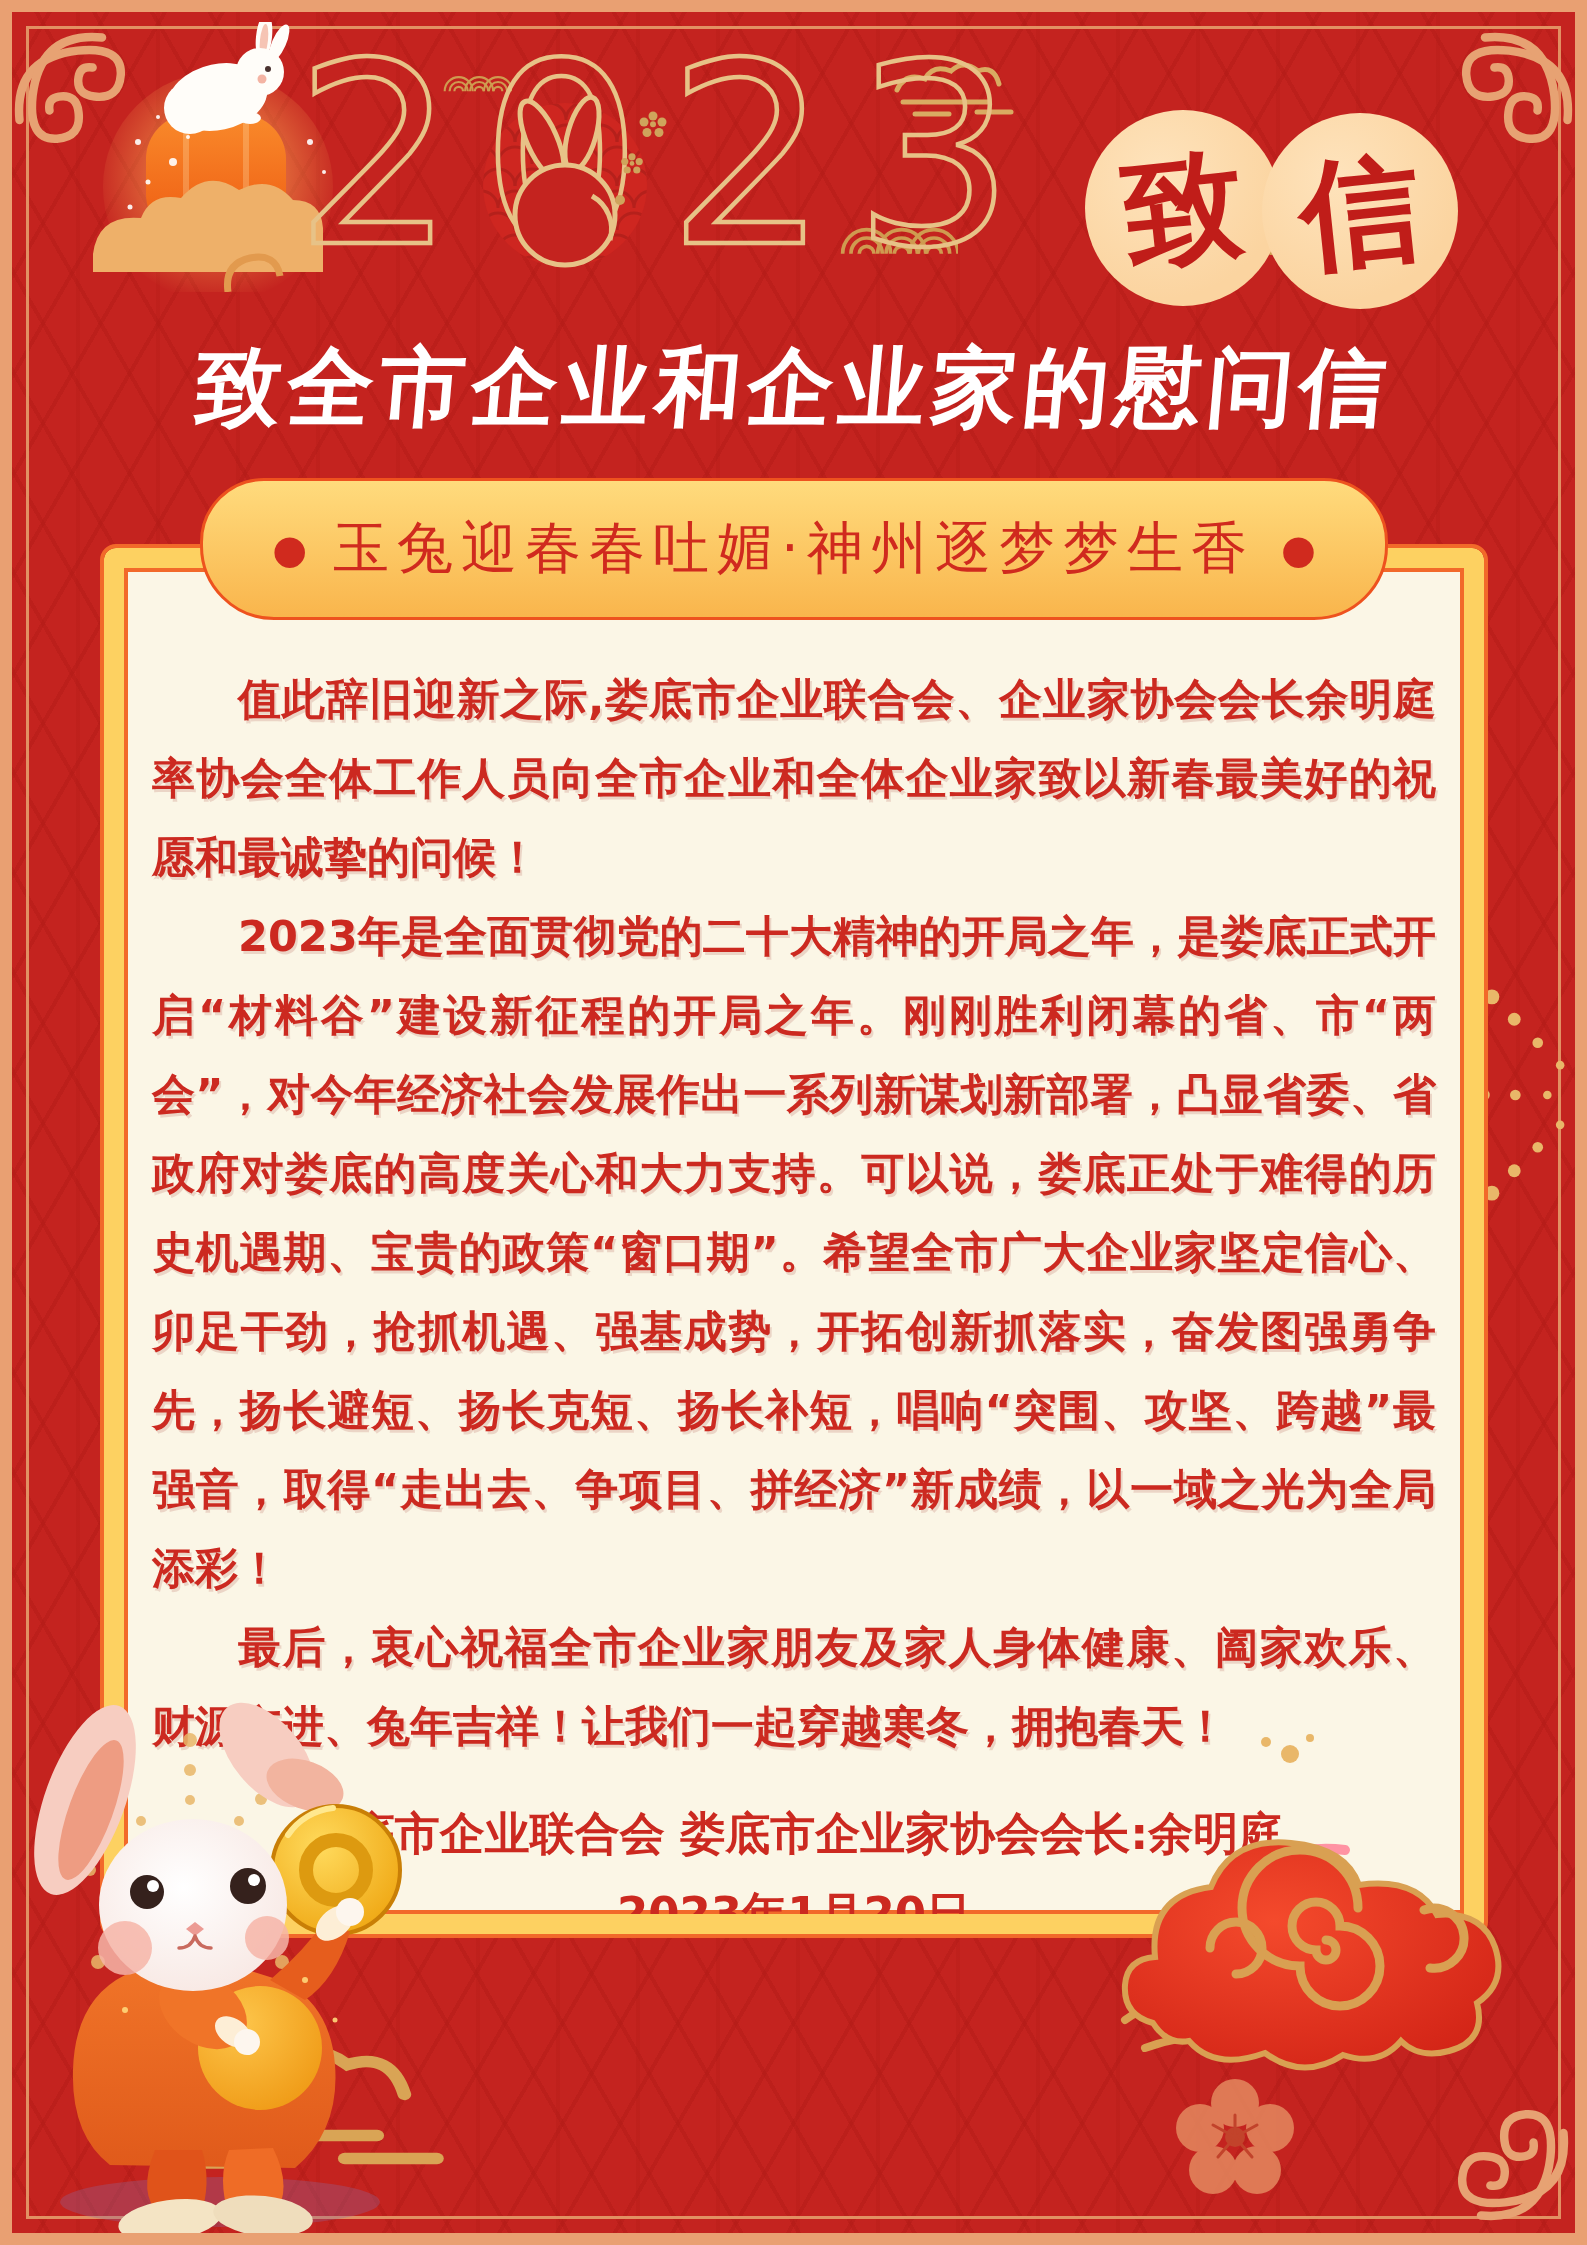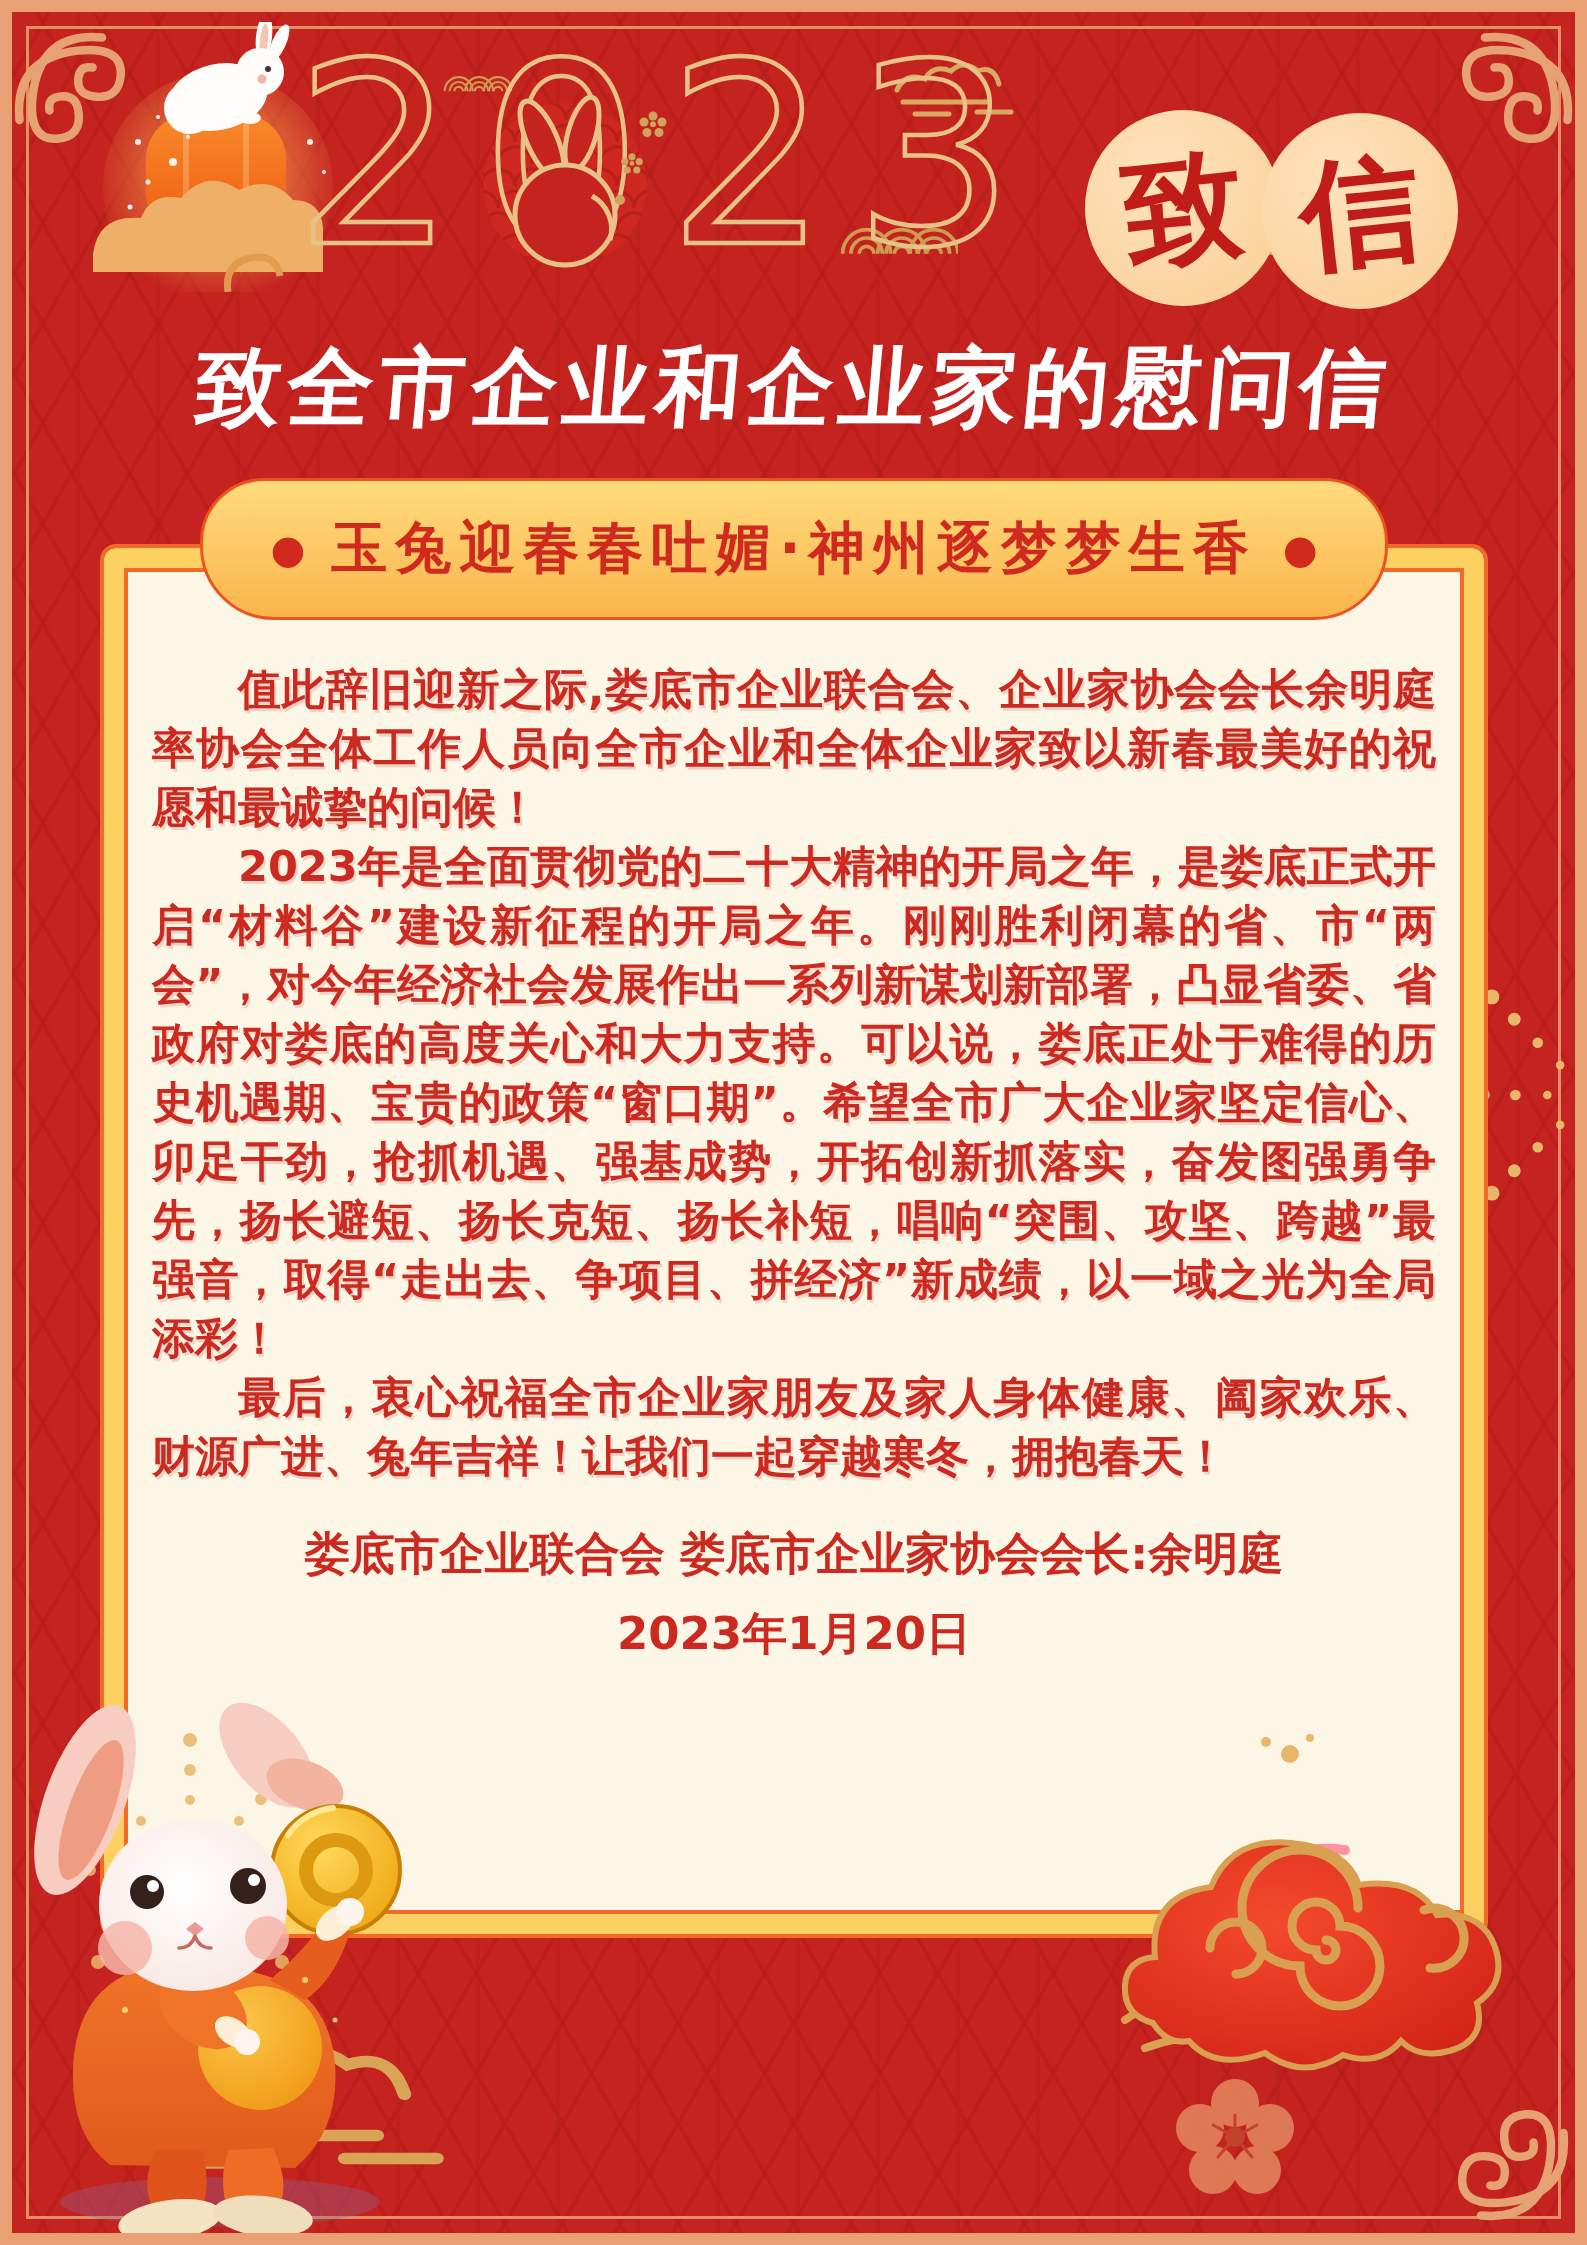--- a/index.html
+++ b/index.html
@@ -54,37 +54,37 @@
   }
   .banner{
     position:absolute;left:200px;top:478px;width:1188px;height:142px;z-index:5;
     background:linear-gradient(180deg,#ffdb7d 0%,var(--color-banner_yellow,#f9b54c) 100%);
     border:3px solid #ee521e;
     border-radius:64px 64px 74px 74px;
     display:flex;align-items:center;justify-content:center;gap:26px;
   }
   .banner .dot{color:var(--color-banner_text_red,#d02a1e);font-size:40px;line-height:1;}
   .banner-text{
-    color:var(--color-banner_text_red,#d02a1e);font-weight:bold;
+    color:var(--color-banner_text_red,#d02a1e);font-weight:normal;
     font-size:56px;letter-spacing:8px;white-space:nowrap;text-align:center;
   }
 
   
   .card{
     position:absolute;left:104px;top:548px;width:1380px;height:1386px;z-index:2;
     background:var(--color-card_cream,#fbf6e6);
     border:20px solid var(--color-card_border_yellow,#fdd161);
     outline:4px solid var(--color-card_border_orange,#f2692a);
     box-shadow:inset 0 0 0 4px var(--color-card_border_orange,#f2692a);
     border-radius:12px;
     padding:92px 28px 0 28px;overflow:hidden;
   }
   .card p{
     margin:0;color:var(--color-body_text_red,#cc2920);
-    font-size:43px;line-height:59px;font-weight:bold;
+    font-size:43px;line-height:79px;font-weight:bold;
     text-align:justify;text-indent:2em;
     text-shadow:2px 3px 0 rgba(150,30,20,.15);
   }
   .signature{
     margin-top:38px;text-align:center;color:var(--color-body_text_red,#cc2920);
     font-size:45px;font-weight:bold;
   }
   .date{
     margin-top:20px;text-align:center;color:var(--color-body_text_red,#cc2920);
     font-size:45px;font-weight:bold;

